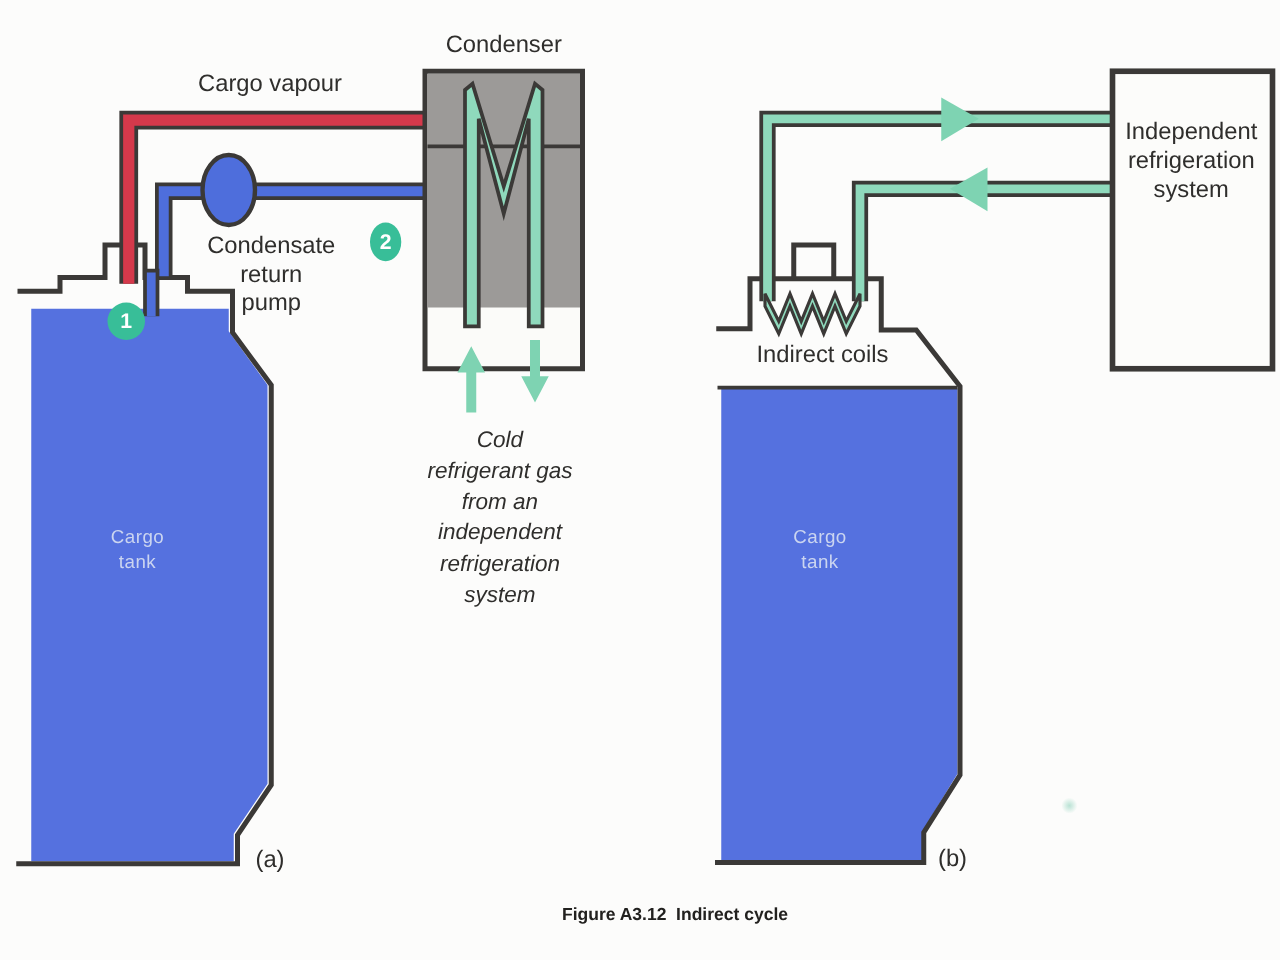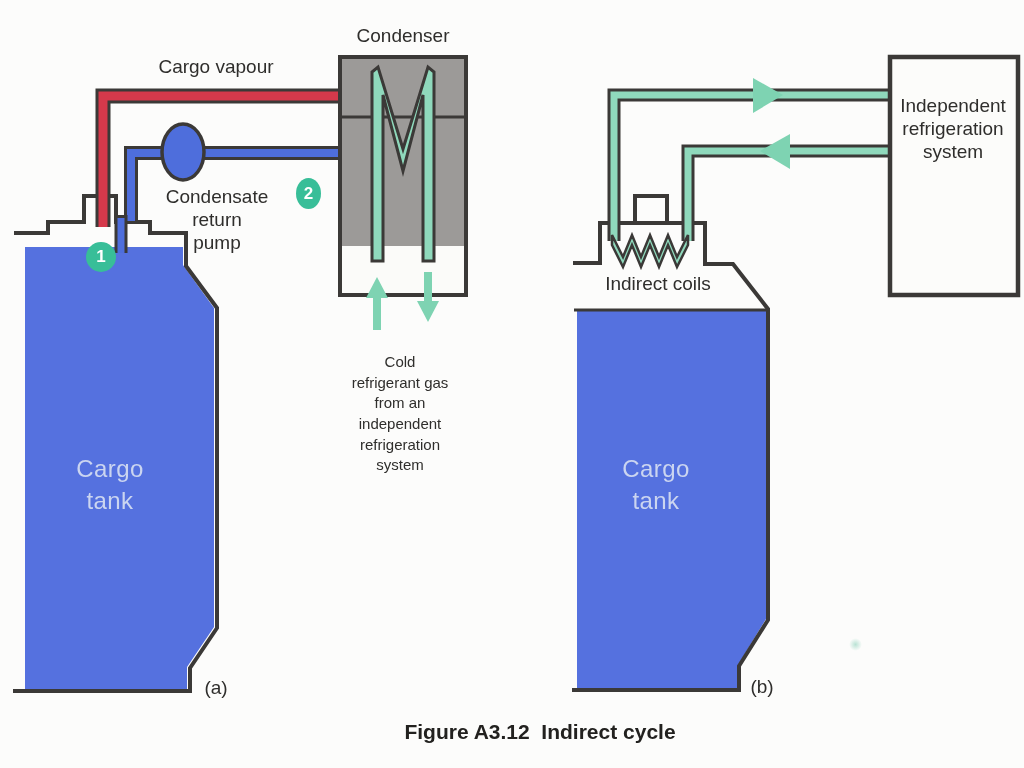--- a/index.html
+++ b/index.html
@@ -7,26 +7,26 @@
     position:relative;width:1024px;height:768px;overflow:hidden;
     background:#fcfcfb;
     font-family:"Liberation Sans", sans-serif;
   }
   #diagram-svg{position:absolute;left:0;top:0;}
   .label{
     position:absolute;transform:translate(-50%,-50%);
     white-space:pre-line;text-align:center;
     color:#2f2e2c;font-size:19px;line-height:1.22;
   }
-  .label.small{font-size:15px;line-height:1.38;}
+  .label.small{font-size:18px;line-height:1.38;font-style:italic;}
   .label.tank{
-    color:#cbd5f0;font-size:24px;line-height:1.32;letter-spacing:.4px;margin-top:45px;
+    color:#cbd5f0;font-size:15px;line-height:1.32;letter-spacing:.4px;
   }
   .label.caption{
-    font-size:21px;font-weight:700;color:#22211f;line-height:1.1;
+    font-size:14px;font-weight:700;color:#22211f;line-height:1.1;
   }
   .badge{
     position:absolute;display:flex;align-items:center;justify-content:center;
     background:#38be98;color:#ffffff;border-radius:50%;
     font-size:17px;font-weight:700;
   }
   #badge-1{left:86px;top:242px;width:30px;height:30px;}
   #badge-2{left:296px;top:178px;width:25px;height:31px;}
   #scan-dot{
     position:absolute;left:849px;top:638px;width:13px;height:13px;

